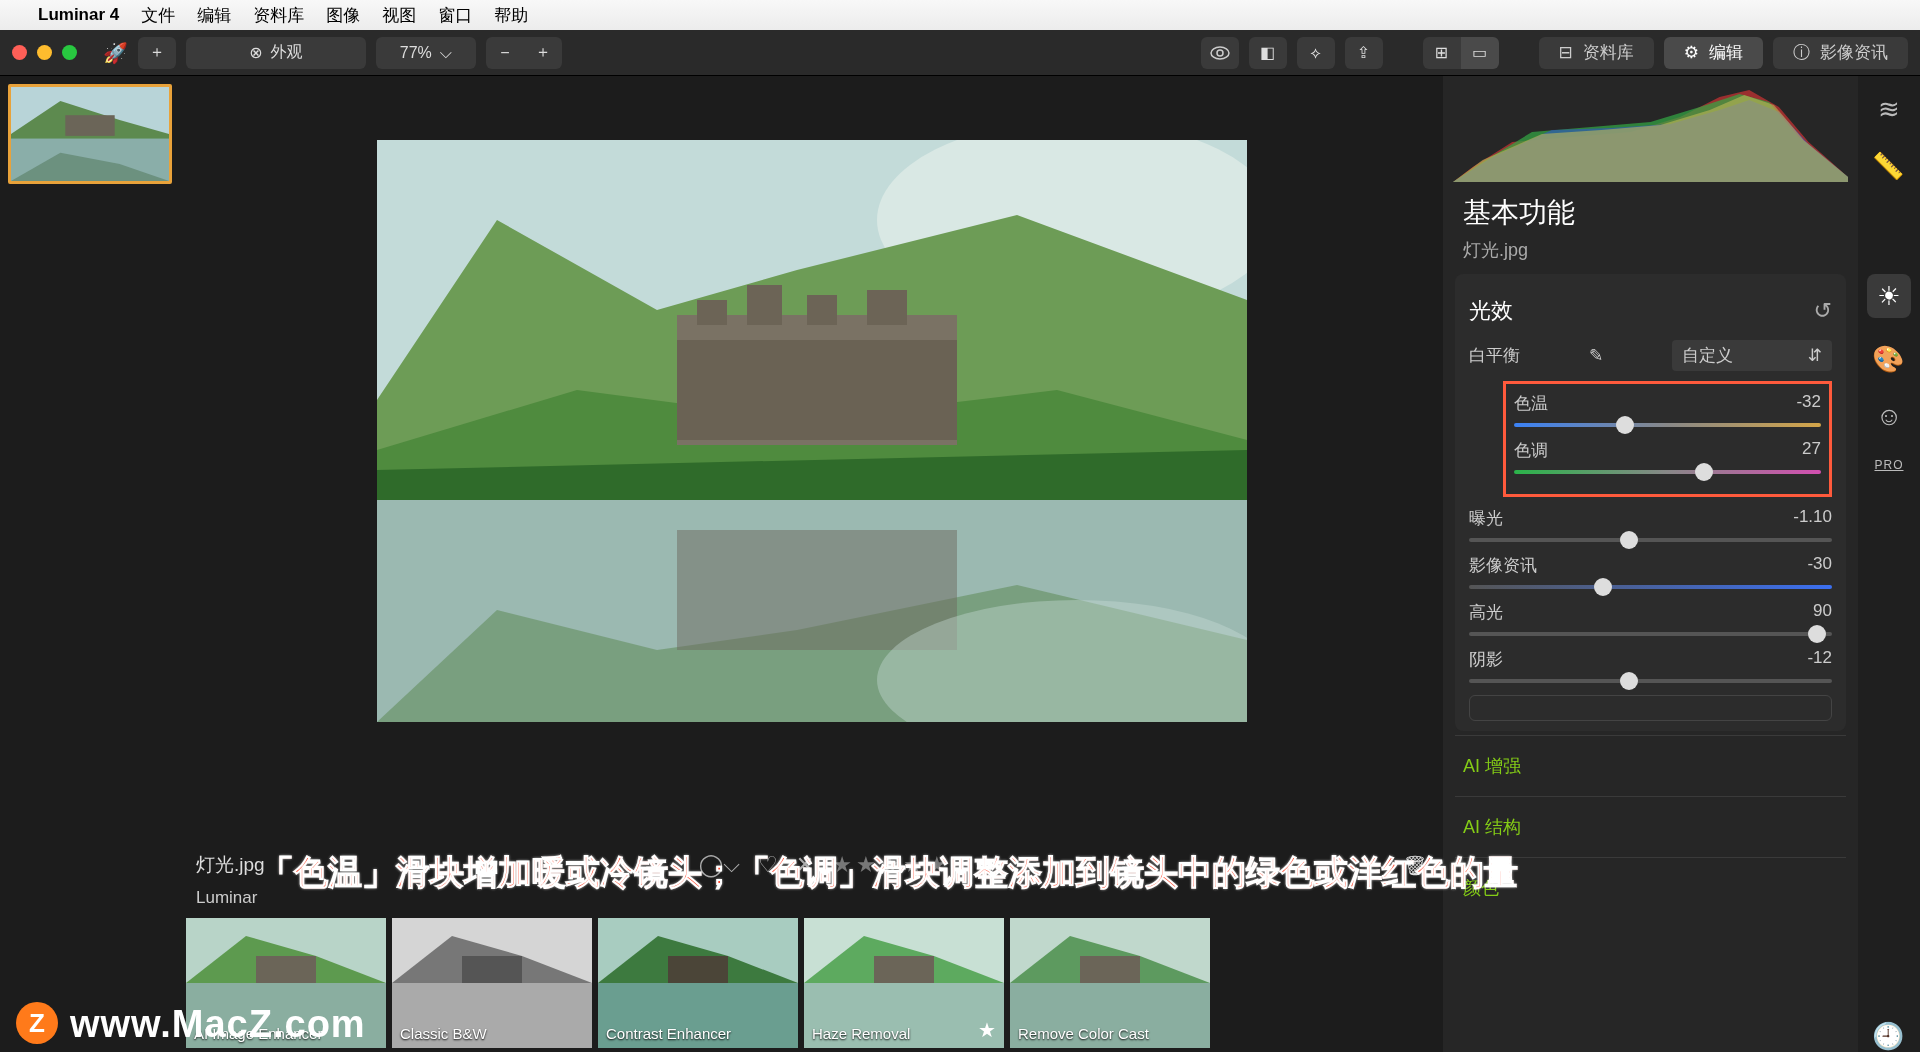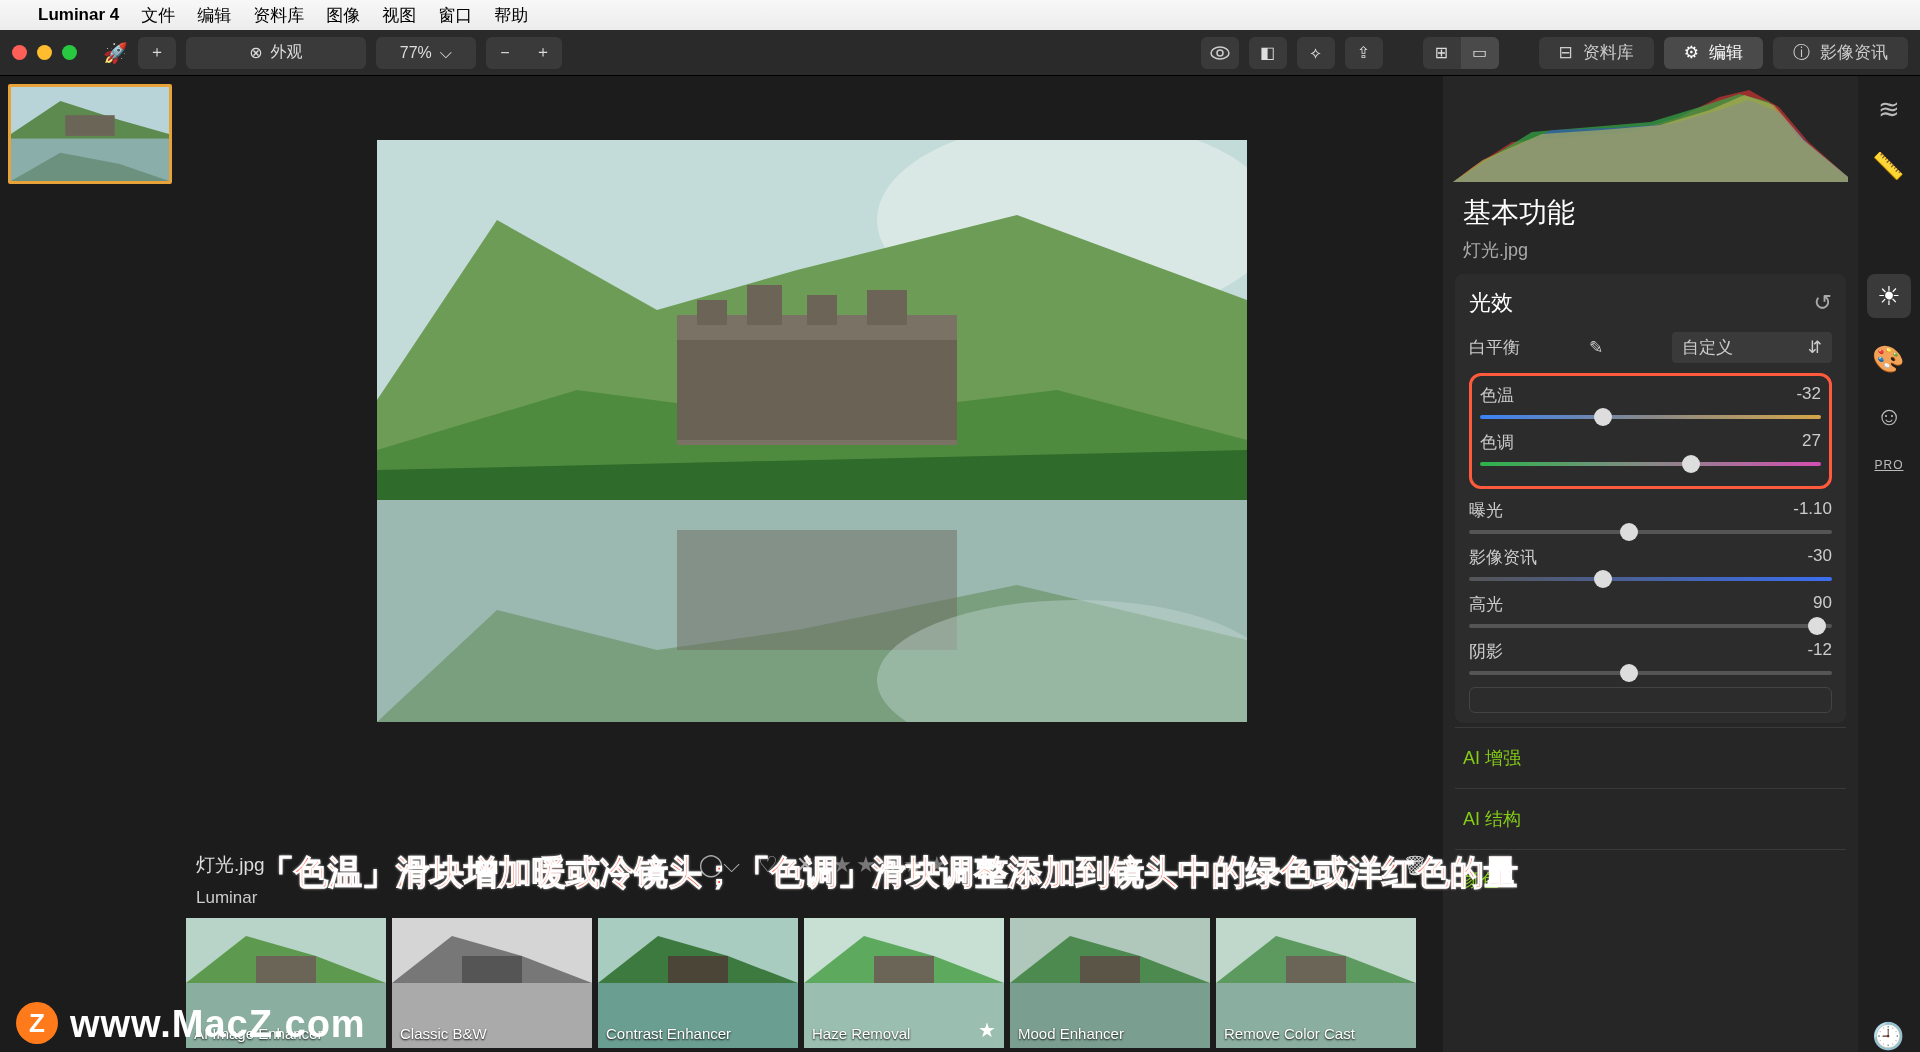--- a/index.html
+++ b/index.html
@@ -38,25 +38,25 @@
 .looks-strip{display:flex;gap:6px;padding:4px 6px;}
 .look{width:200px;height:130px;position:relative;background:#737373;}
 .look .lbl{position:absolute;left:8px;bottom:6px;color:#fff;font-size:15px;text-shadow:0 1px 2px #000;}
 .look .star{position:absolute;right:8px;bottom:6px;color:#fff;font-size:20px;}
 
 .rightpanel{width:415px;background:#262626;display:flex;flex-direction:column;}
 .histo{height:100px;position:relative;margin:6px 10px;}
 .panel-title{font-size:28px;color:#fff;padding:6px 20px;}
 .panel-file{font-size:18px;color:#aaa;padding:0 20px 12px;}
 .section{margin:0 12px;background:#2c2c2c;border-radius:8px;padding:14px 14px 10px;}
-.section-head{display:flex;align-items:center;font-size:22px;color:#fff;margin-bottom:14px;}
+.section-head{display:flex;align-items:center;font-size:22px;color:#fff;margin-bottom:14px;margin-top:8px;}
 .wb-row{display:flex;align-items:center;gap:10px;color:#ccc;font-size:17px;margin-bottom:10px;}
 .wb-select{margin-left:auto;background:#3a3a3a;border-radius:4px;padding:4px 10px;display:flex;align-items:center;gap:8px;min-width:160px;justify-content:space-between;}
 
-.hl-box{border:3px solid #ff5a3c;border-radius:12px;padding:8px;margin-bottom:10px;}
+.hl-box{border:3px solid #ff5a3c;border-radius:0;padding:8px;margin-bottom:10px;margin-left:34px;}
 .slider-row{margin-bottom:12px;}
 .slider-head{display:flex;justify-content:space-between;color:#ccc;font-size:17px;margin-bottom:8px;}
 .track{height:4px;border-radius:2px;position:relative;}
 .t-temp{background:linear-gradient(90deg,#3b82f6,#888,#d4a548);}
 .t-tint{background:linear-gradient(90deg,#2bb34a,#888,#d24fb0);}
 .t-plain{background:#555;}
 .t-blue{background:linear-gradient(90deg,#555,#3b6ff0);}
 .knob{width:18px;height:18px;background:#ddd;border-radius:50%;position:absolute;top:-7px;transform:translateX(-50%);}
 .list-item{color:#84cc16;font-size:18px;padding:14px 20px;}
 .sep{height:1px;background:#3a3a3a;margin:4px 12px;}
@@ -206,26 +206,20 @@
             <rect x="70" y="38" width="60" height="30" fill="#4b4538"></rect>
             <rect y="65" width="200" height="65" fill="#6a9e90"></rect>
           </svg><span class="lbl">Contrast Enhancer</span></div>
       <div class="look"><svg class="castle-img" viewBox="0 0 200 130" preserveAspectRatio="none">
             <rect width="200" height="65" fill="#c8e0d4"></rect>
             <polygon points="0,65 60,18 130,38 200,65" fill="#5daa5f"></polygon>
             <rect x="70" y="38" width="60" height="30" fill="#6b6558"></rect>
             <rect y="65" width="200" height="65" fill="#9abeb0"></rect>
           </svg><span class="lbl">Haze Removal</span><span class="star">★</span></div>
       <div class="look"><svg class="castle-img" viewBox="0 0 200 130" preserveAspectRatio="none">
-            <rect width="200" height="65" fill="#b0c8bc"></rect>
-            <polygon points="0,65 60,18 130,38 200,65" fill="#4d8a4f"></polygon>
-            <rect x="70" y="38" width="60" height="30" fill="#5b5548"></rect>
-            <rect y="65" width="200" height="65" fill="#7a9e90"></rect>
-          </svg><span class="lbl">Mood Enhancer</span></div>
-      <div class="look"><svg class="castle-img" viewBox="0 0 200 130" preserveAspectRatio="none">
             <rect width="200" height="65" fill="#c0d8cc"></rect>
             <polygon points="0,65 60,18 130,38 200,65" fill="#5d9a5f"></polygon>
             <rect x="70" y="38" width="60" height="30" fill="#6b6558"></rect>
             <rect y="65" width="200" height="65" fill="#8aaea0"></rect>
           </svg><span class="lbl">Remove Color Cast</span></div>
     </div>
   </div>
 
   <div class="rightpanel">
     <div class="histo">

